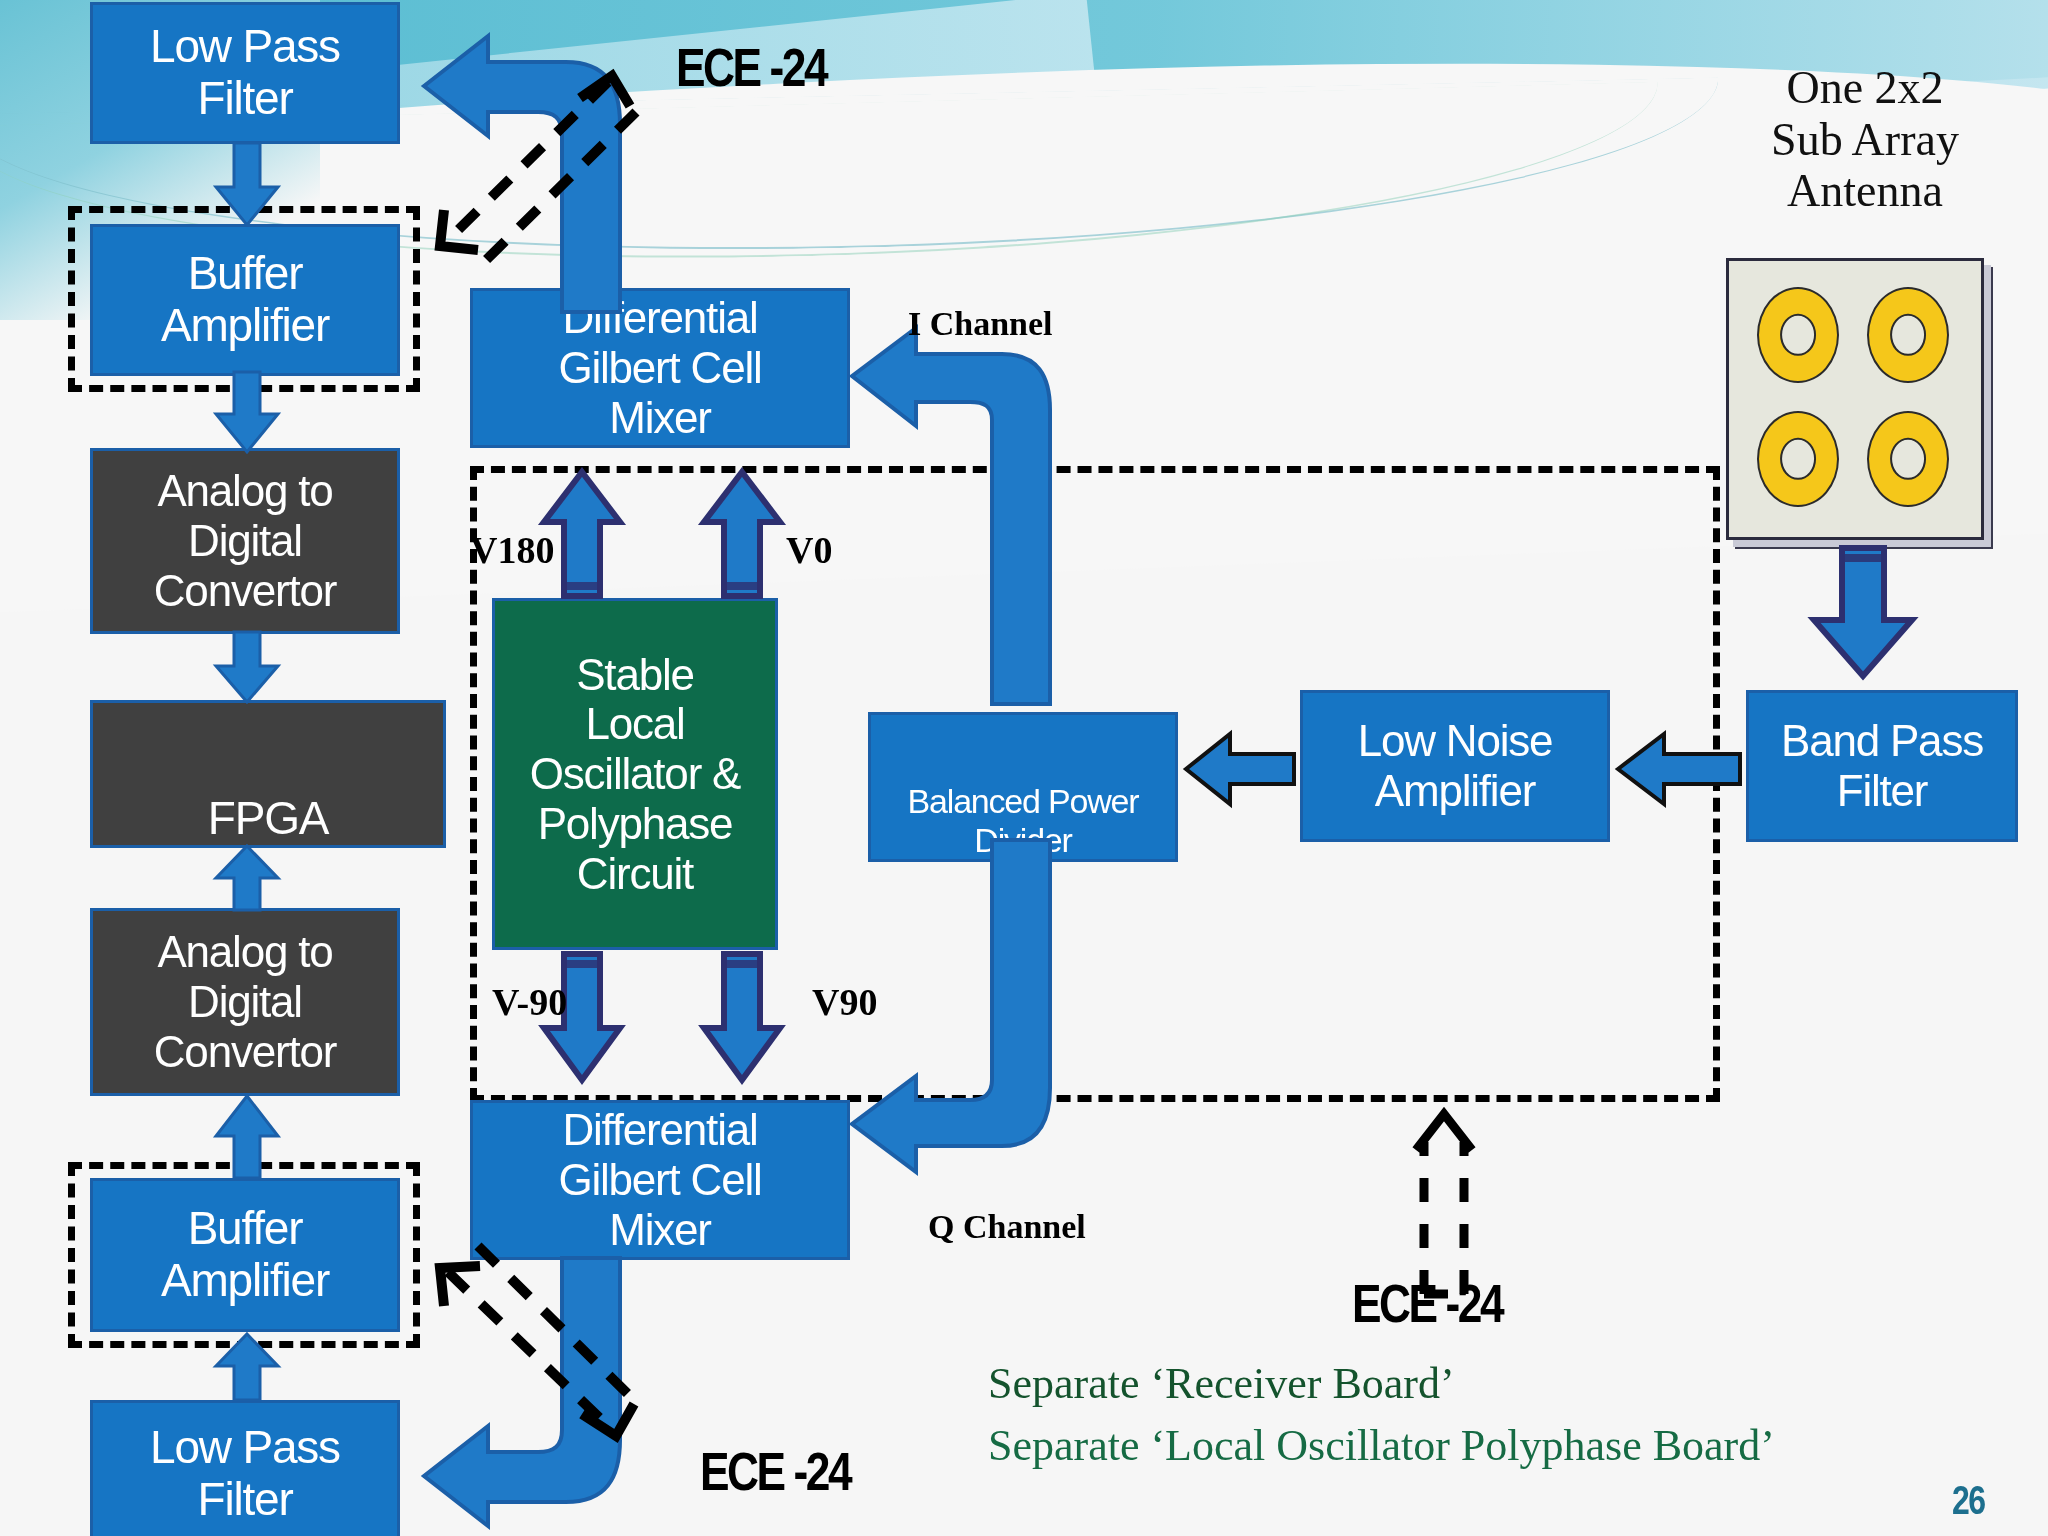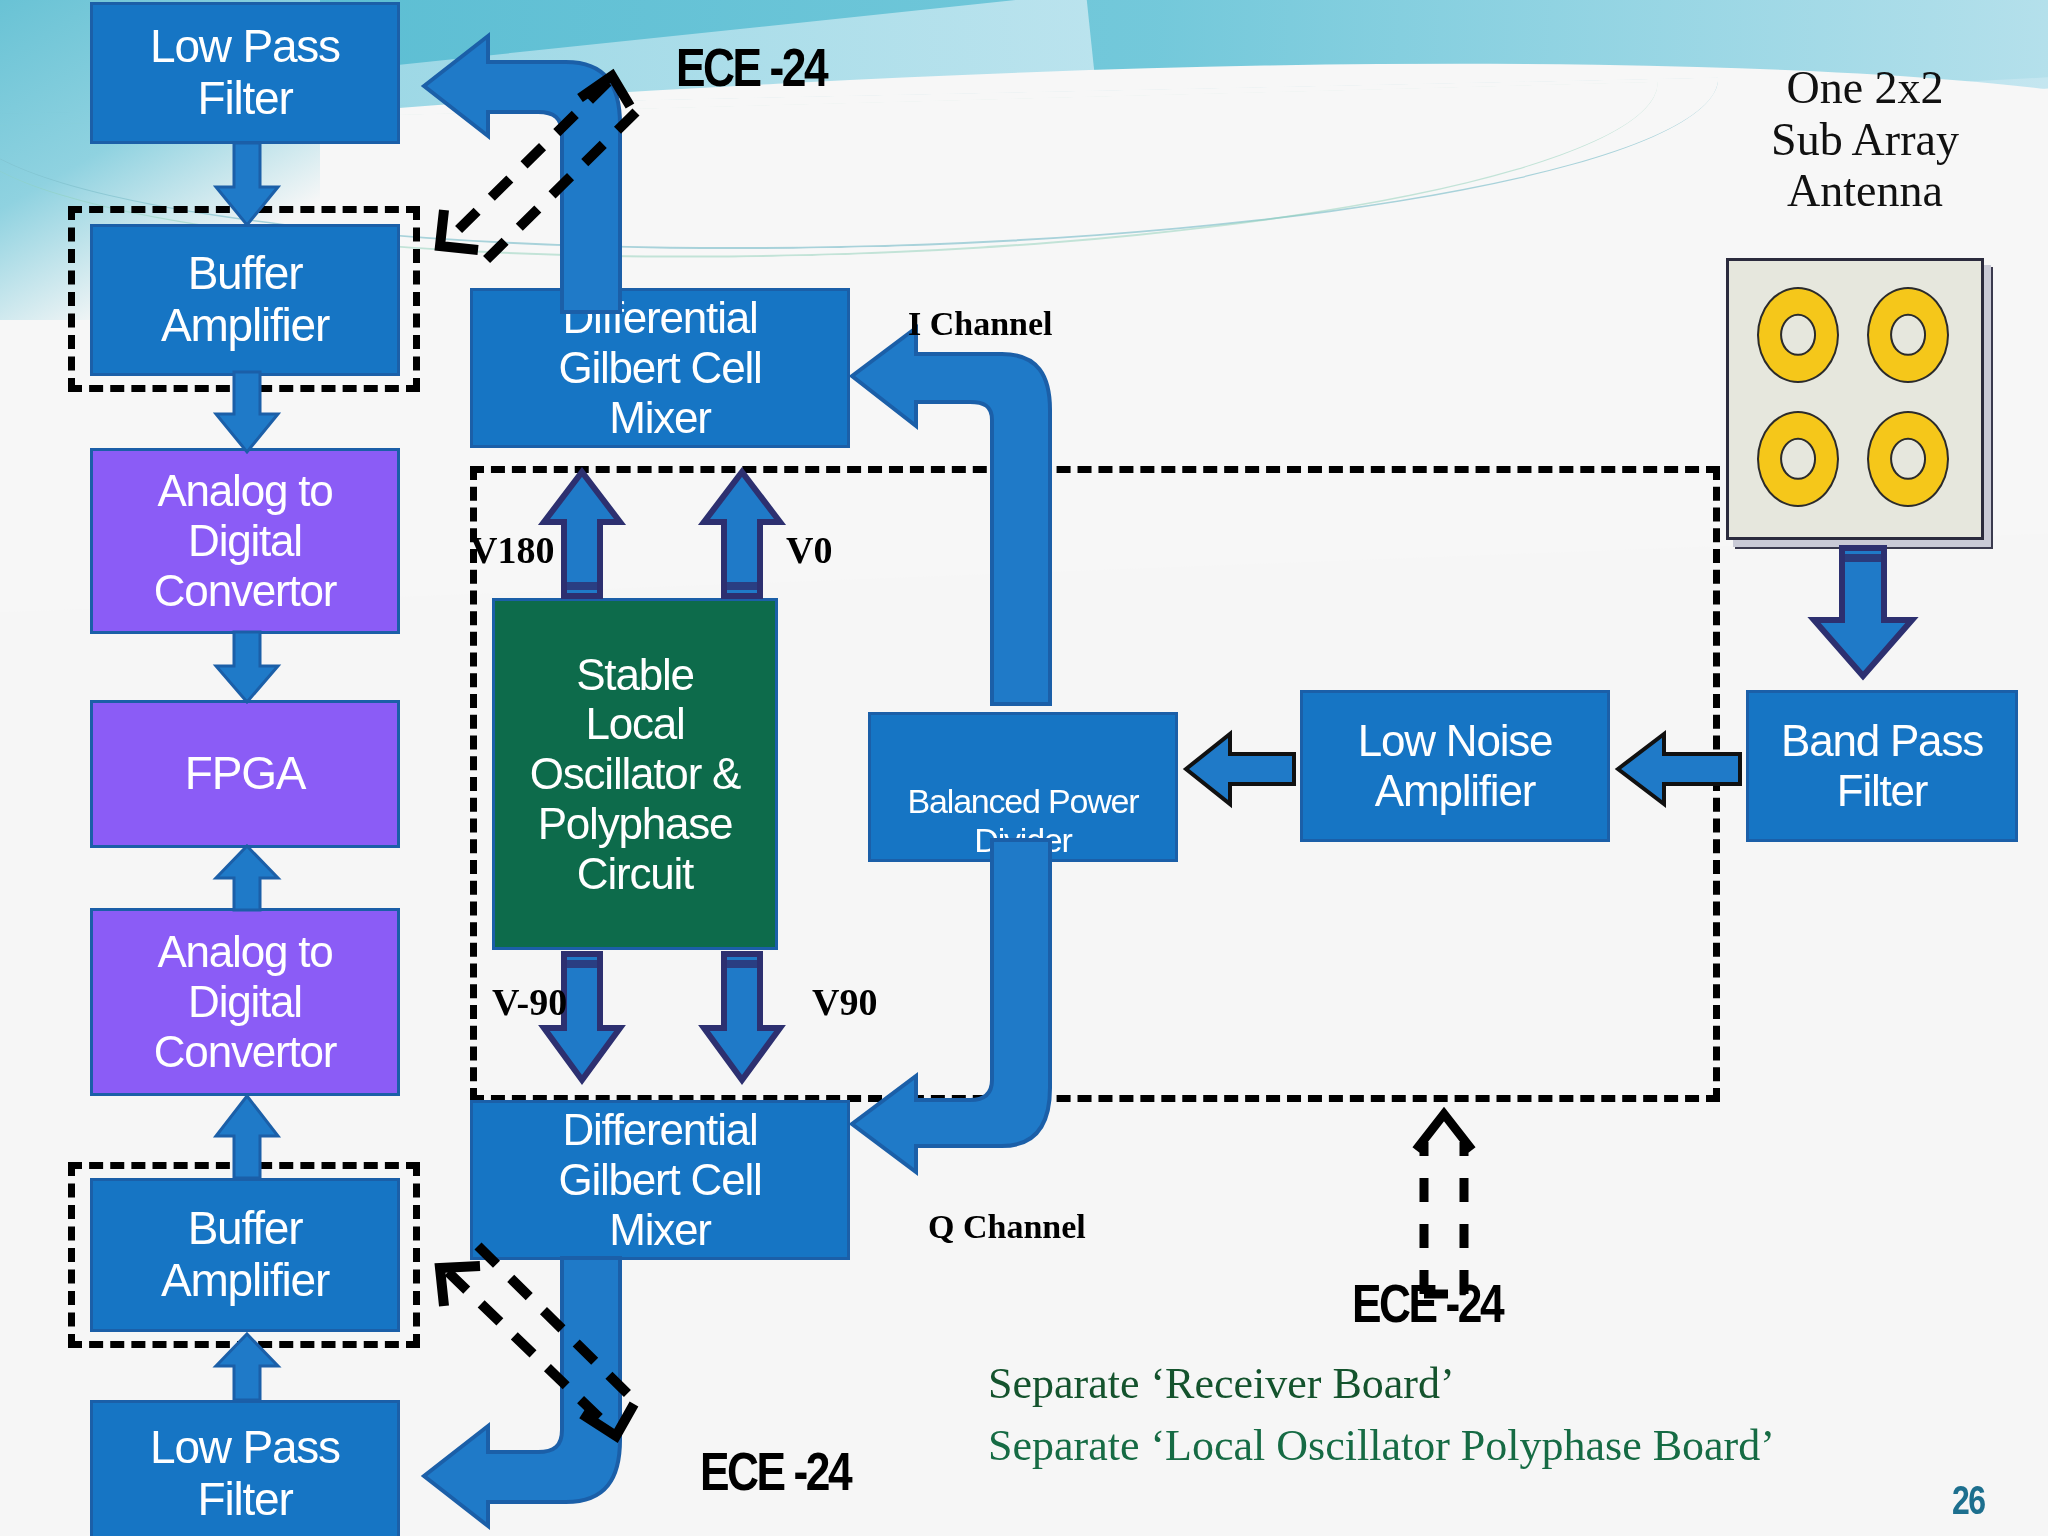--- a/index.html
+++ b/index.html
@@ -54,21 +54,21 @@
     position:absolute;box-sizing:border-box;
     display:flex;align-items:center;justify-content:center;
     text-align:center;color:#ffffff;
     font-family:"Liberation Sans", sans-serif;
     font-weight:400;letter-spacing:-1.2px;
     line-height:1.13;
     border:3px solid #1b5fa8;
   }
   .blk span{display:block;width:100%;padding:0 4px;}
   .blue{background:#1675c4;}
-  .green{background:#8b5cf6;}
+  .green{background:#404040;}
   .dgreen{background:#0d6b4b;}
 
   
   .arrow{position:absolute;}
   .arrow svg{display:block;overflow:visible;}
 
   
   .dash{
     position:absolute;box-sizing:border-box;
     border:7px dashed #000;
@@ -173,21 +173,21 @@
     <span style="white-space:pre-line;">Buffer
 Amplifier</span>
   </div>
 
   <div class="blk green" style="left:90px;top:448px;width:310px;height:186px;font-size:44px;">
     <span style="white-space:pre-line;">Analog to
 Digital
 Convertor</span>
   </div>
 
-  <div class="blk green" style="left:90px;top:700px;width:310px;height:148px;font-size:46px;">
+  <div class="blk green" style="left:90px;top:700px;width:356px;height:148px;font-size:46px;align-items:flex-end;">
     <span style="white-space:pre-line;">FPGA</span>
   </div>
 
   <div class="blk green" style="left:90px;top:908px;width:310px;height:188px;font-size:44px;">
     <span style="white-space:pre-line;">Analog to
 Digital
 Convertor</span>
   </div>
 
   <div class="blk blue" style="left:90px;top:1178px;width:310px;height:154px;font-size:46px;">

